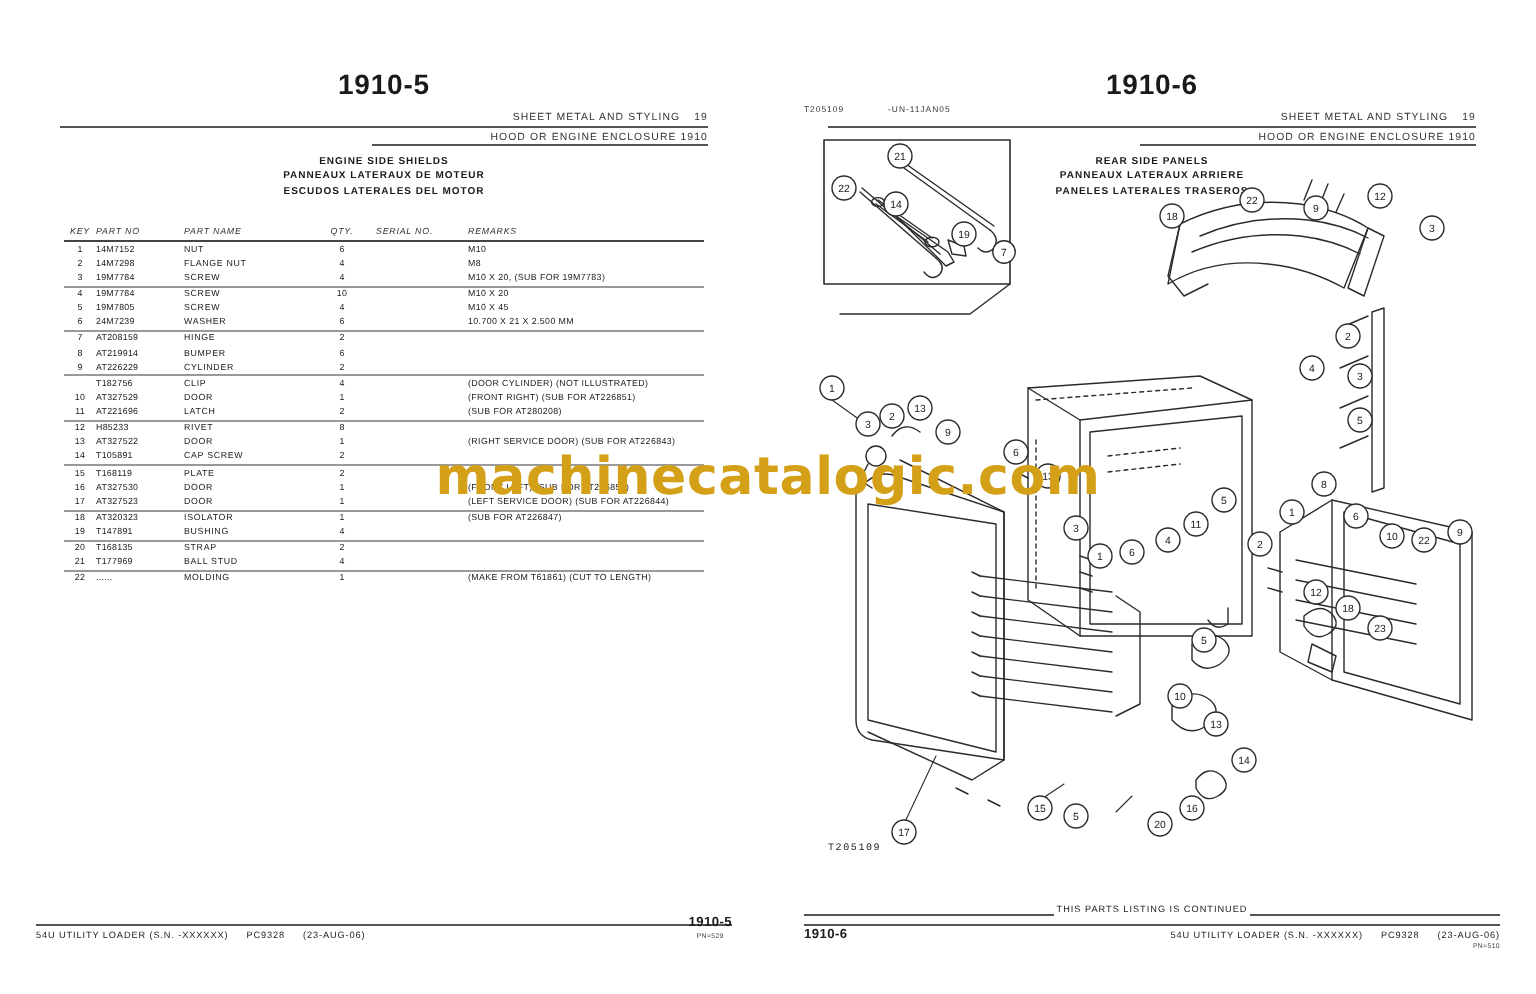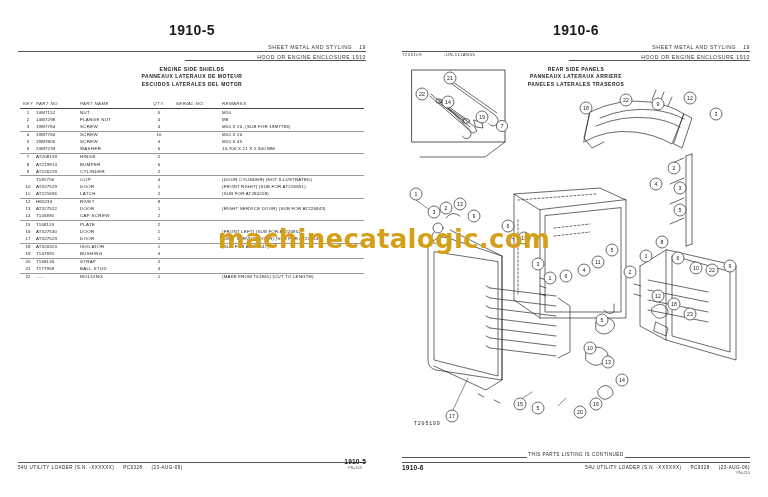--- a/index.html
+++ b/index.html
@@ -6,21 +6,21 @@
   * { margin:0; padding:0; box-sizing:border-box; }
   html,body{ background:#ffffff; }
   body{
     width:768px; height:497px;
     font-family:"Liberation Sans", sans-serif;
     color:#1a1a1a;
     position:relative;
     overflow:hidden;
   }
   .spread{ display:flex; width:768px; height:497px; position:relative; }
-  .page{ width:384px; height:497px; position:relative; padding:0; }
+  .page{ width:384px; height:497px; position:relative; padding:12px; }
 
   
   .pg-num{
     text-align:center;
     font-size:14px;
     font-weight:bold;
     letter-spacing:.4px;
     margin-top:22px;
   }
   .hdr-block{

